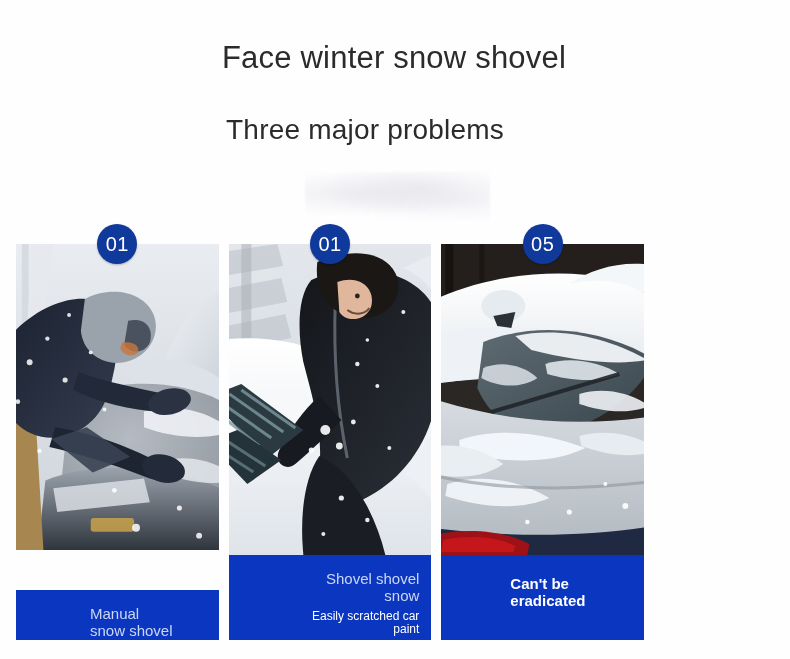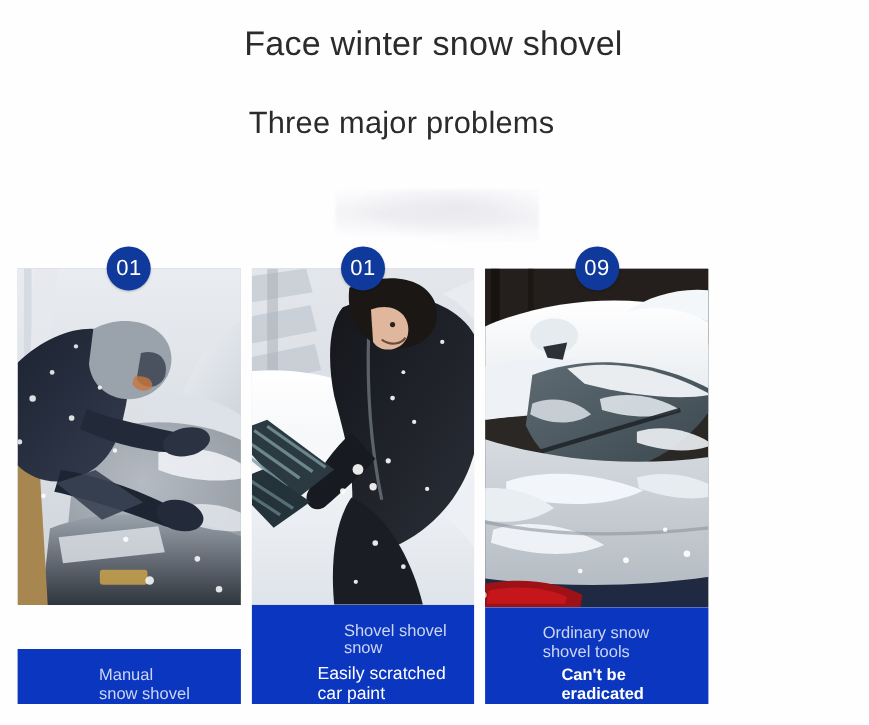--- a/index.html
+++ b/index.html
@@ -7,21 +7,21 @@
   html, body { margin: 0; padding: 0; }
   body {
     width: 790px; height: 659px;
     background: #fefeff;
     font-family: "Liberation Sans", sans-serif;
     overflow: hidden;
     position: relative;
   }
 
   
-  .header { padding-top: 22px; text-align: center; position: relative; z-index: 3; }
+  .header { padding-top: 40px; text-align: center; position: relative; z-index: 3; }
   .title-1 {
     font-size: 31px;
     color: #2b2b2b;
     font-weight: 400;
     letter-spacing: .2px;
     line-height: 1.15;
     margin: 0 0 0 -2px;
   }
   .title-2 {
     font-size: 28px;
@@ -101,31 +101,31 @@
     flex-direction: column;
   }
   .cap-lead {
     font-size: 15px;
     line-height: 1.12;
     color: #ccd6f2;
     font-weight: 400;
     white-space: pre-line;
   }
   .cap-main {
-    font-size: 16px;
+    font-size: 12px;
     line-height: 1.12;
     color: #ffffff;
     margin-top: 5px;
     white-space: pre-line;
   }
   .cap-main.bold { font-weight: bold; font-size: 15px; }
 
   
   .card-1 .caption { padding-left: 74px; margin-top: 40px; }
-  .card-2 .caption { padding-left: 84px; text-align: left; }
+  .card-2 .caption { padding-left: 84px; text-align: right; }
   .card-2 .cap-main { margin-left: -24px; }
   .card-3 .caption { padding-left: 52px; }
   .card-3 .cap-main { margin-left: 17px; }
 </style>
 </head>
 <body>
 
 <div class="header">
   <h1 class="title-1">Face winter snow shovel</h1>
   <h2 class="title-2">Three major problems</h2>
@@ -304,21 +304,21 @@
       </svg>
     </div>
     <div class="caption">
       <div class="cap-lead">Shovel shovel
 snow</div>
       <div class="cap-main">Easily scratched car paint</div>
     </div>
   </div>
 
   <div class="card card-3">
-    <div class="badge">09</div>
+    <div class="badge">05</div>
     <div class="photo">
       <svg viewBox="0 0 246 311" preserveAspectRatio="xMidYMid slice" aria-hidden="true">
         <defs>
           <linearGradient id="glass3" x1="0" y1="0" x2="1" y2="1">
             <stop offset="0" stop-color="#5f6b72"></stop>
               <stop offset="1" stop-color="#39454c"></stop>
           </linearGradient>
           <linearGradient id="body3" x1="0" y1="0" x2="0" y2="1">
             <stop offset="0" stop-color="#d8dde2"></stop>
               <stop offset="1" stop-color="#b3bac1"></stop>
@@ -370,20 +370,18 @@
           <circle cx="18" cy="300" r="4"></circle>
             <circle cx="206" cy="262" r="3"></circle>
           <circle cx="230" cy="240" r="2.4"></circle>
             <circle cx="186" cy="240" r="2"></circle>
           <circle cx="150" cy="268" r="2.6"></circle>
             <circle cx="108" cy="278" r="2.2"></circle>
         </g>
       </svg>
     </div>
     <div class="caption">
-      <div class="cap-lead">Ordinary snow
-shovel tools</div>
       <div class="cap-main bold">Can't be
 eradicated</div>
     </div>
   </div>
 
 </div>
 
 </body></html>

